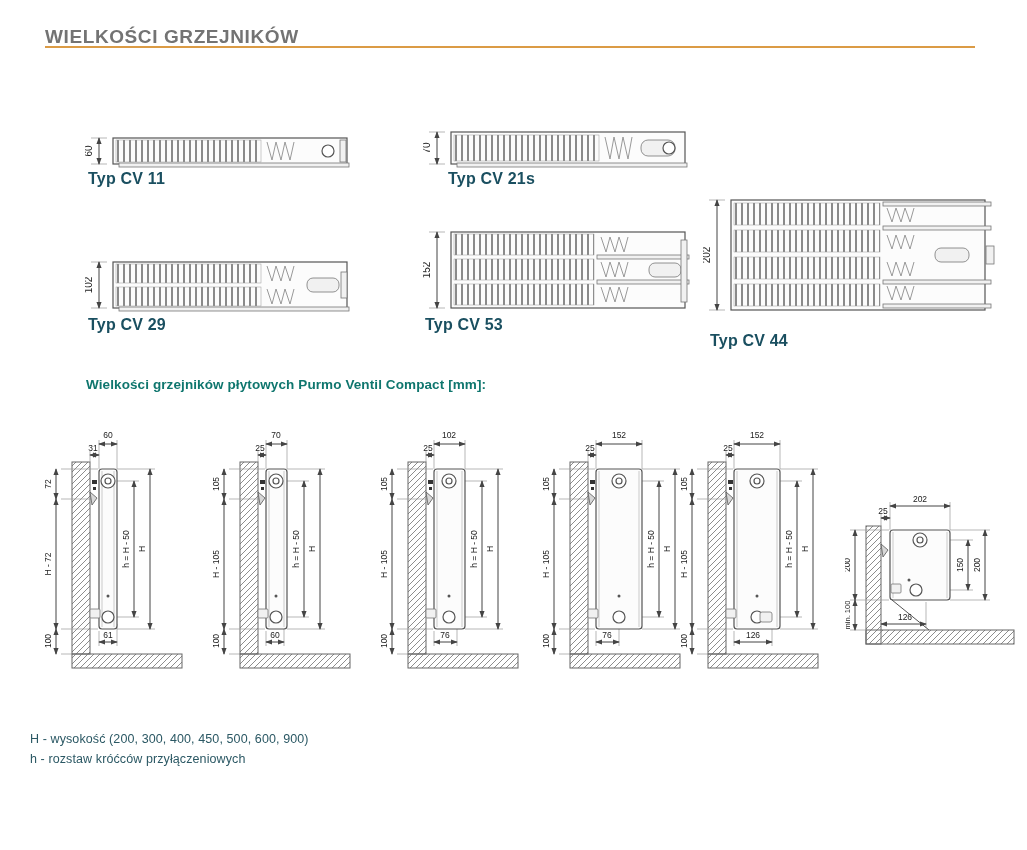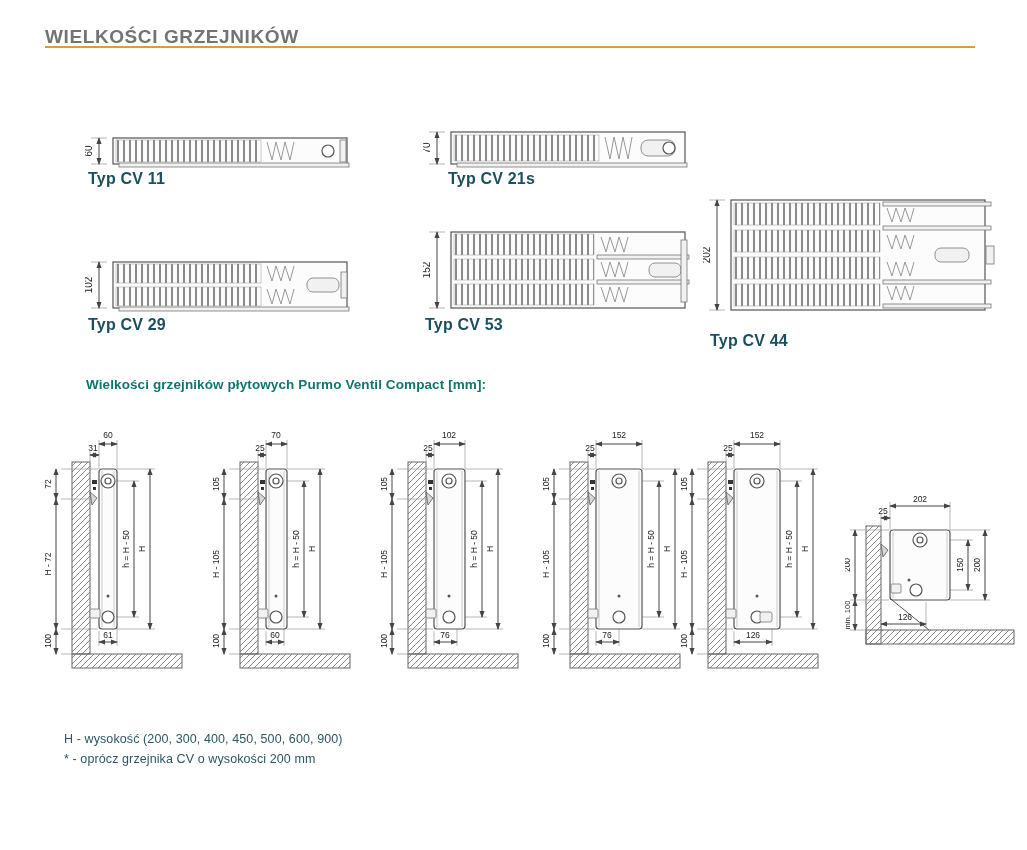--- a/index.html
+++ b/index.html
@@ -10,21 +10,21 @@
                letter-spacing:0.6px; color:#737373; }
   .hdr-rule { position:absolute; left:45px; top:46px; width:930px; height:2px; background:#DB9B45; }
 
   .abs { position:absolute; }
 
   .typ-label { position:absolute; font-size:16px; font-weight:bold; color:#1A4F60; letter-spacing:0.2px; }
 
   .sec-heading { position:absolute; left:48px; top:377px; font-size:13.5px; font-weight:bold;
                  color:#0f766e; letter-spacing:0.1px;margin-left:38px; }
 
-  .footnotes { position:absolute; left:64px; top:730px; width:940px; font-size:12.5px;
+  .footnotes { position:absolute; left:30px; top:730px; width:940px; font-size:12.5px;
                line-height:19.5px; color:#2B5864; letter-spacing:0.1px; }
 
   
   .dt  { font-family:"Liberation Sans", sans-serif; font-size:8.5px; fill:#222; }
   .dts { font-family:"Liberation Sans", sans-serif; font-size:7.5px; fill:#222; }
   .dtv { font-family:"Liberation Sans", sans-serif; font-size:10px; fill:#222; }
   .dim  { stroke:#444; stroke-width:1; }
   .ext  { stroke:#9a9a9a; stroke-width:0.7; }
   .body-o { fill:#fcfcfc; stroke:#555; stroke-width:1.2; }
   .inner  { stroke:#aaa; stroke-width:0.6; }
@@ -405,16 +405,16 @@
     <line x1="10" y1="36" x2="10" y2="106" class="dim" marker-start="url(#arr)" marker-end="url(#arr)"></line>
     <text class="dt" text-anchor="middle" transform="rotate(-90 5 71)" x="5" y="71">200</text>
     <line x1="10" y1="106" x2="10" y2="136" class="dim" marker-start="url(#arr)" marker-end="url(#arr)"></line>
     <text class="dts" text-anchor="middle" transform="rotate(-90 5 121)" x="5" y="121">min. 100</text>
     <line x1="36" y1="130" x2="81" y2="130" class="dim" marker-start="url(#arr)" marker-end="url(#arr)"></line>
     <text class="dt" text-anchor="middle" x="60" y="126">126</text>
   </svg>
 
   <div class="footnotes">
     <div>H - wysokość (200, 300, 400, 450, 500, 600, 900)</div>
-    <div>* - oprócz grzejnika CV o wysokości 200 mm</div>
+    <div>h - rozstaw króćców przyłączeniowych</div>
   </div>
 
 </div>
 
 </body></html>

